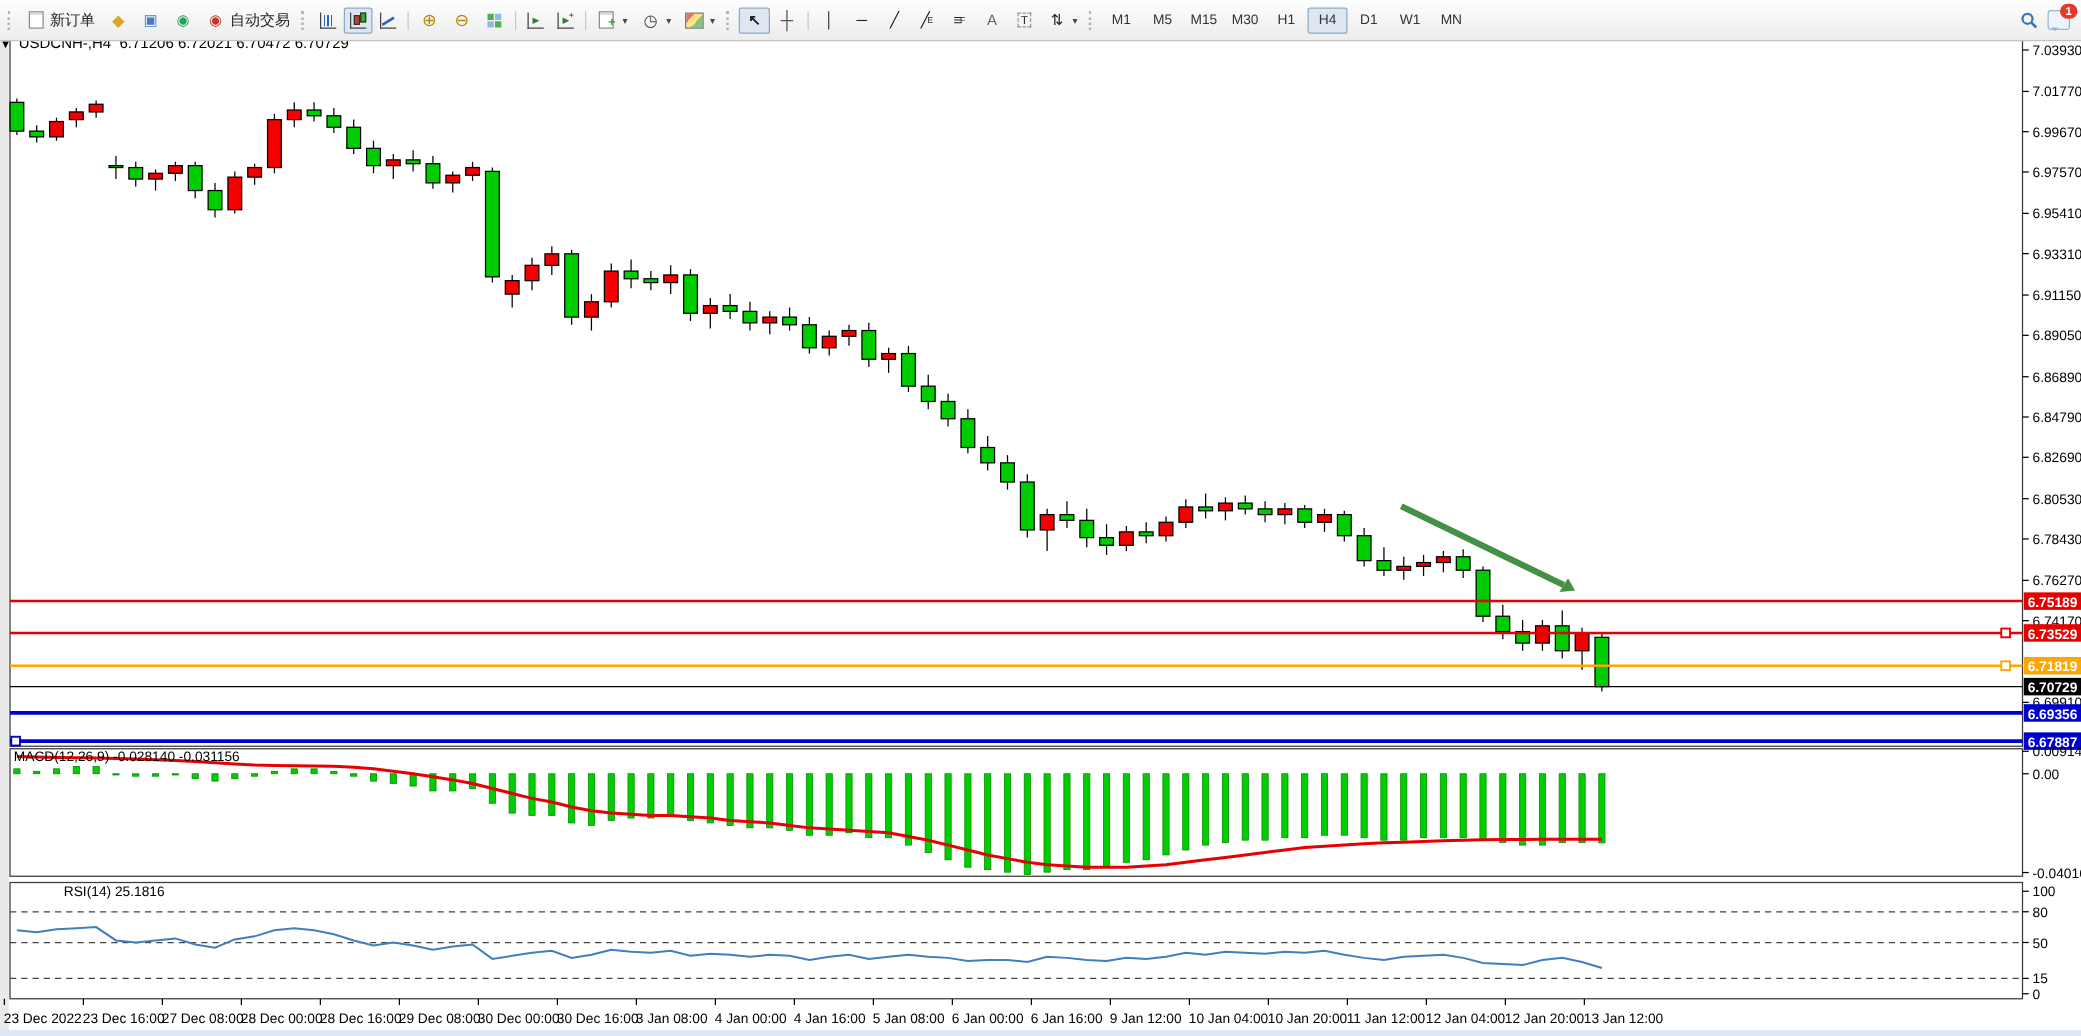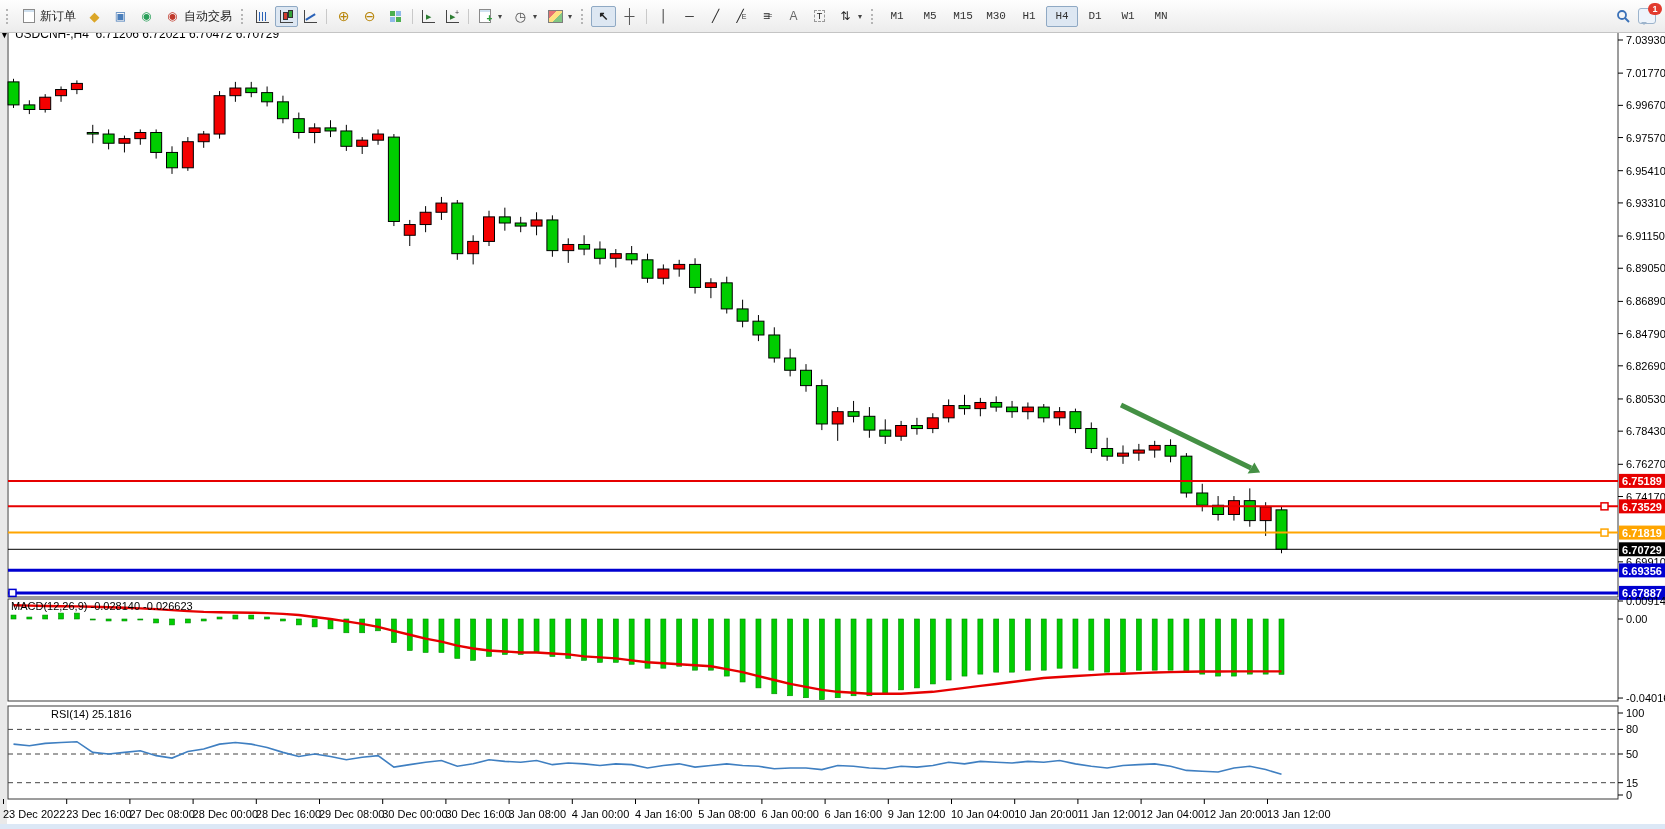--- a/index.html
+++ b/index.html
@@ -7,21 +7,21 @@
        font-family:"Liberation Sans",sans-serif;font-size:12px;color:#111;}
   
   .toolbar{position:absolute;top:0;left:0;width:1665px;height:22px;z-index:10;
     background:linear-gradient(#fefefe,#ececec);border-bottom:1px solid #c4c4c4;
     display:flex;align-items:center;padding:16px 3px;box-sizing:border-box;gap:1px;}
   .grip{width:4px;height:15px;border-left:2px dotted #b5b5b5;margin:0 3px;}
   .sep{width:1px;height:15px;background:#c9c9c9;margin:0 3px;}
   .tb-btn{height:19px;display:inline-flex;align-items:center;gap:4px;padding:0 4px;
     border:1px solid transparent;border-radius:2px;color:#222;white-space:nowrap;cursor:default;}
   .tb-btn.pressed{background:#dde7f2;border:1px solid #8fa9c4;}
-  .tf{min-width:24px;justify-content:center;font-size:11px;color:#333;padding:0 3px;font-family:Liberation Mono, monospace;}
+  .tf{min-width:24px;justify-content:center;font-size:11px;color:#333;padding:0 3px;}
   .ic{width:15px;height:15px;display:inline-flex;align-items:center;justify-content:center;
       font-size:12px;line-height:1;}
   .caret{font-size:8px;color:#444;margin-left:1px;}
   .ic-doc{width:10px;height:12px;background:#fff;border:1px solid #8a8a8a;box-shadow:inset 0 2px 0 #cfe0ef;}
   .ic-ax{width:12px;height:12px;border-left:1px solid #444;border-bottom:1px solid #444;position:relative;}
   .ic-ax .fillbars{position:absolute;left:2px;bottom:1px;width:8px;height:9px;
       background:repeating-linear-gradient(90deg,#2a62b8 0 1px,transparent 1px 3px);}
   .ic-ax .c1{position:absolute;left:2px;bottom:2px;width:3px;height:6px;background:#d23b2e;border:1px solid #333;}
   .ic-ax .c2{position:absolute;left:7px;bottom:4px;width:3px;height:6px;background:#35a53a;border:1px solid #333;}
   .ic-ax .lin{position:absolute;left:0;bottom:4px;width:11px;height:2px;background:#2a62b8;transform:rotate(-32deg);}
@@ -584,18 +584,18 @@
         <line x1="1267.5" y1="799" x2="1267.5" y2="804" stroke="#000"></line>
         <text x="1267" y="818" font-size="11" fill="#000">13 Jan 12:00</text>
       </g>
     </svg>
 
   
   <div class="chart-title">
     <span class="tri">▼</span><span>USDCNH-,H4</span>&nbsp;&nbsp;<span>6.71206 6.72021 6.70472 6.70729</span>
   </div>
   <div class="pane-label" id="macd-label">
-    <span>MACD(12,26,9)</span>&nbsp;<span>-0.028140 -0.026623</span>
+    <span>MACD(12,26,9)</span>&nbsp;<span>-0.028140 -0.031156</span>
   </div>
   <div class="pane-label" id="rsi-label">
     <span>RSI(14)</span>&nbsp;<span>25.1816</span>
   </div>
 </div>
 
 </body></html>

